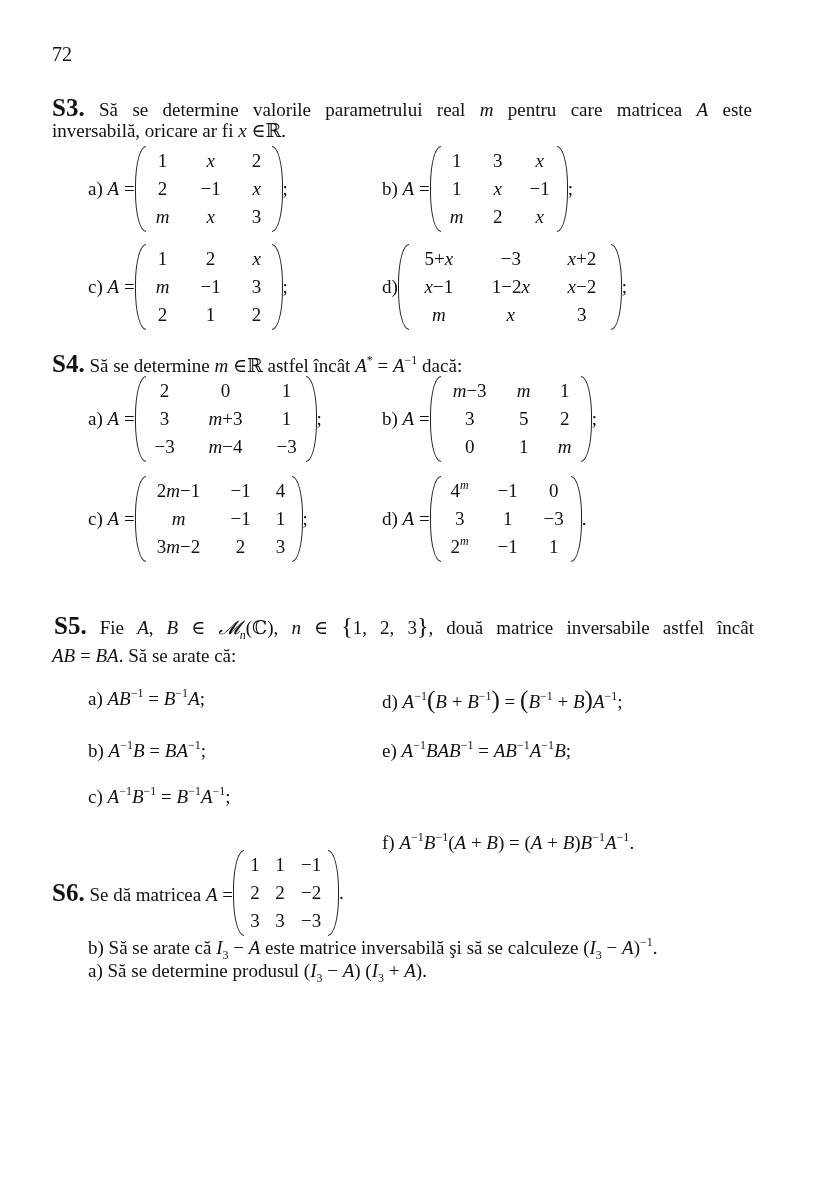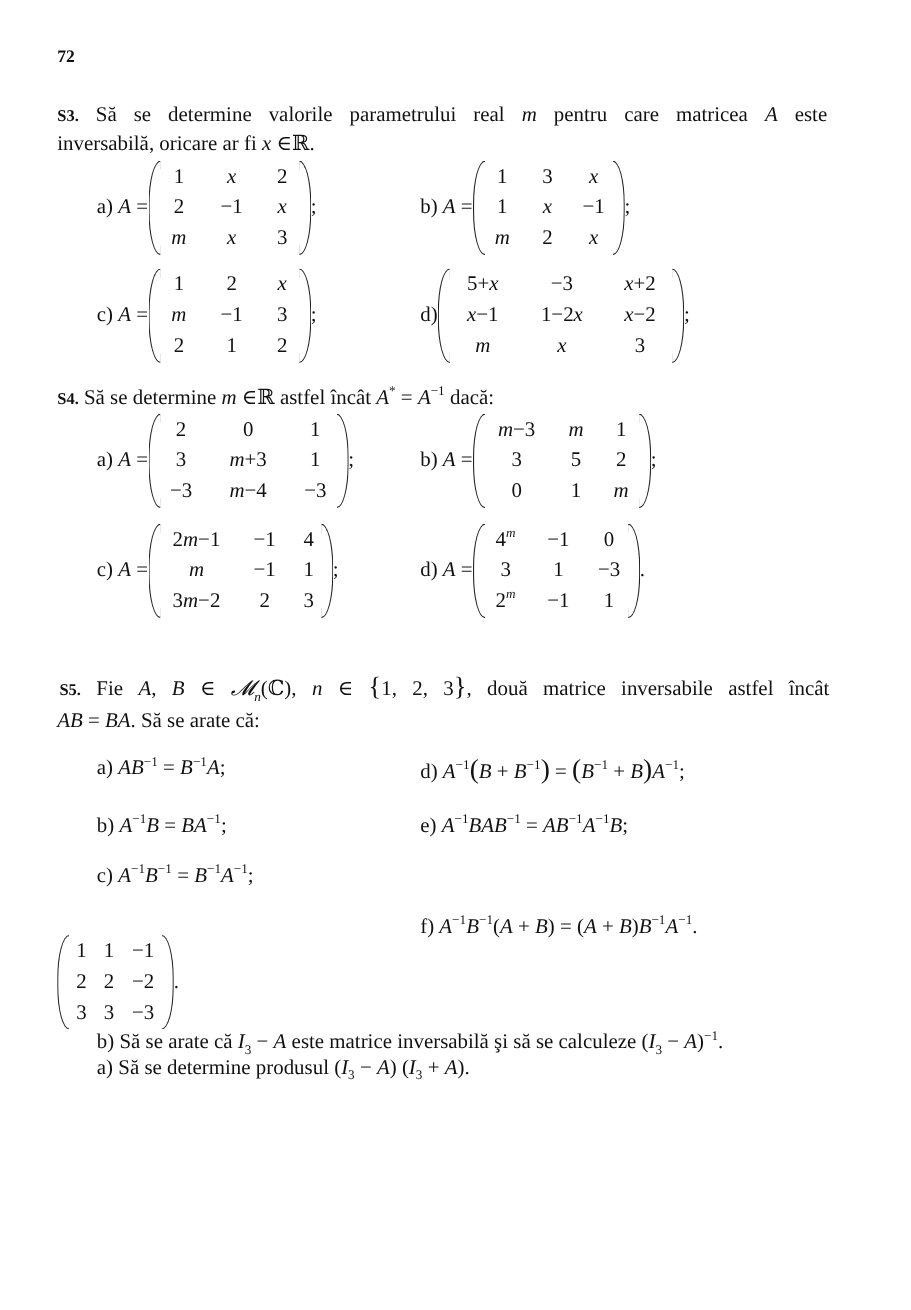--- a/index.html
+++ b/index.html
@@ -1,20 +1,20 @@
 <!DOCTYPE html>
 <html><head>
 <meta charset="utf-8">
 <style>
   html, body { margin:0; padding:0; background:#ffffff; }
   body { width:828px; height:1191px; position:relative; overflow:hidden;
          font-family:"Liberation Serif", "DejaVu Serif", serif; color:#111; font-size:19px; }
   .abs { position:absolute; }
-  .pagenum { left:52px; top:43px; font-weight:bold; font-size:16px; }
-  .ex-title { font-weight:bold; font-size:15px; }
+  .pagenum { left:52px; top:43px; font-weight:normal; font-size:20px; }
+  .ex-title { font-weight:bold; font-size:25px; }
   .i { font-style:italic; }
   .line { white-space:nowrap; }
   .just { text-align:justify; text-align-last:justify; }
   .mat { display:inline-flex; align-items:stretch; vertical-align:middle; }
   .paren { width:10px; border:1.6px solid #222; }
   .paren.l { border-right:none; border-radius:12px 0 0 12px / 50% 0 0 50%; }
   .paren.r { border-left:none; border-radius:0 12px 12px 0 / 0 50% 50% 0; }
   .grid { display:grid; column-gap:18px; row-gap:6px; padding:4px 4px; align-items:center; }
   .grid span { text-align:center; line-height:22px; }
   sup { font-size:12px; vertical-align:8px; line-height:0; }
@@ -198,20 +198,21 @@
 <div class="abs line" style="left:52px; top:645px;"><span class="i">AB</span> = <span class="i">BA</span>. Să se arate că:</div>
 
 <div class="abs line" style="left:88px; top:688px;">a) <span class="i">AB</span><sup>−1</sup> = <span class="i">B</span><sup>−1</sup><span class="i">A</span>;</div>
 <div class="abs line" style="left:88px; top:740px;">b) <span class="i">A</span><sup>−1</sup><span class="i">B</span> = <span class="i">BA</span><sup>−1</sup>;</div>
 <div class="abs line" style="left:88px; top:786px;text-align:right;">c) <span class="i">A</span><sup>−1</sup><span class="i">B</span><sup>−1</sup> = <span class="i">B</span><sup>−1</sup><span class="i">A</span><sup>−1</sup>;</div>
 <div class="abs line" style="left:382px; top:686px;">d) <span class="i">A</span><sup>−1</sup><span style="font-size:25px;">(</span><span class="i">B</span> + <span class="i">B</span><sup>−1</sup><span style="font-size:25px;">)</span> = <span style="font-size:25px;">(</span><span class="i">B</span><sup>−1</sup> + <span class="i">B</span><span style="font-size:25px;">)</span><span class="i">A</span><sup>−1</sup>;</div>
 <div class="abs line" style="left:382px; top:740px;">e) <span class="i">A</span><sup>−1</sup><span class="i">BAB</span><sup>−1</sup> = <span class="i">AB</span><sup>−1</sup><span class="i">A</span><sup>−1</sup><span class="i">B</span>;</div>
 <div class="abs line" style="left:382px; top:832px;">f) <span class="i">A</span><sup>−1</sup><span class="i">B</span><sup>−1</sup>(<span class="i">A</span> + <span class="i">B</span>) = (<span class="i">A</span> + <span class="i">B</span>)<span class="i">B</span><sup>−1</sup><span class="i">A</span><sup>−1</sup>.</div>
 
 <div class="abs row-block" style="left:52px; top:850px;">
+  <span class="eq-label"><span class="ex-title">S6.</span> Se dă matricea <span class="i">A</span> =</span>
   <span class="mat">
       <span class="paren l"></span>
     <span class="grid" style="grid-template-columns:14px 16px 26px; column-gap:10px;">
       <span>1</span>
         <span>1</span>
         <span>−1</span>
       <span>2</span>
         <span>2</span>
         <span>−2</span>
       <span>3</span>

